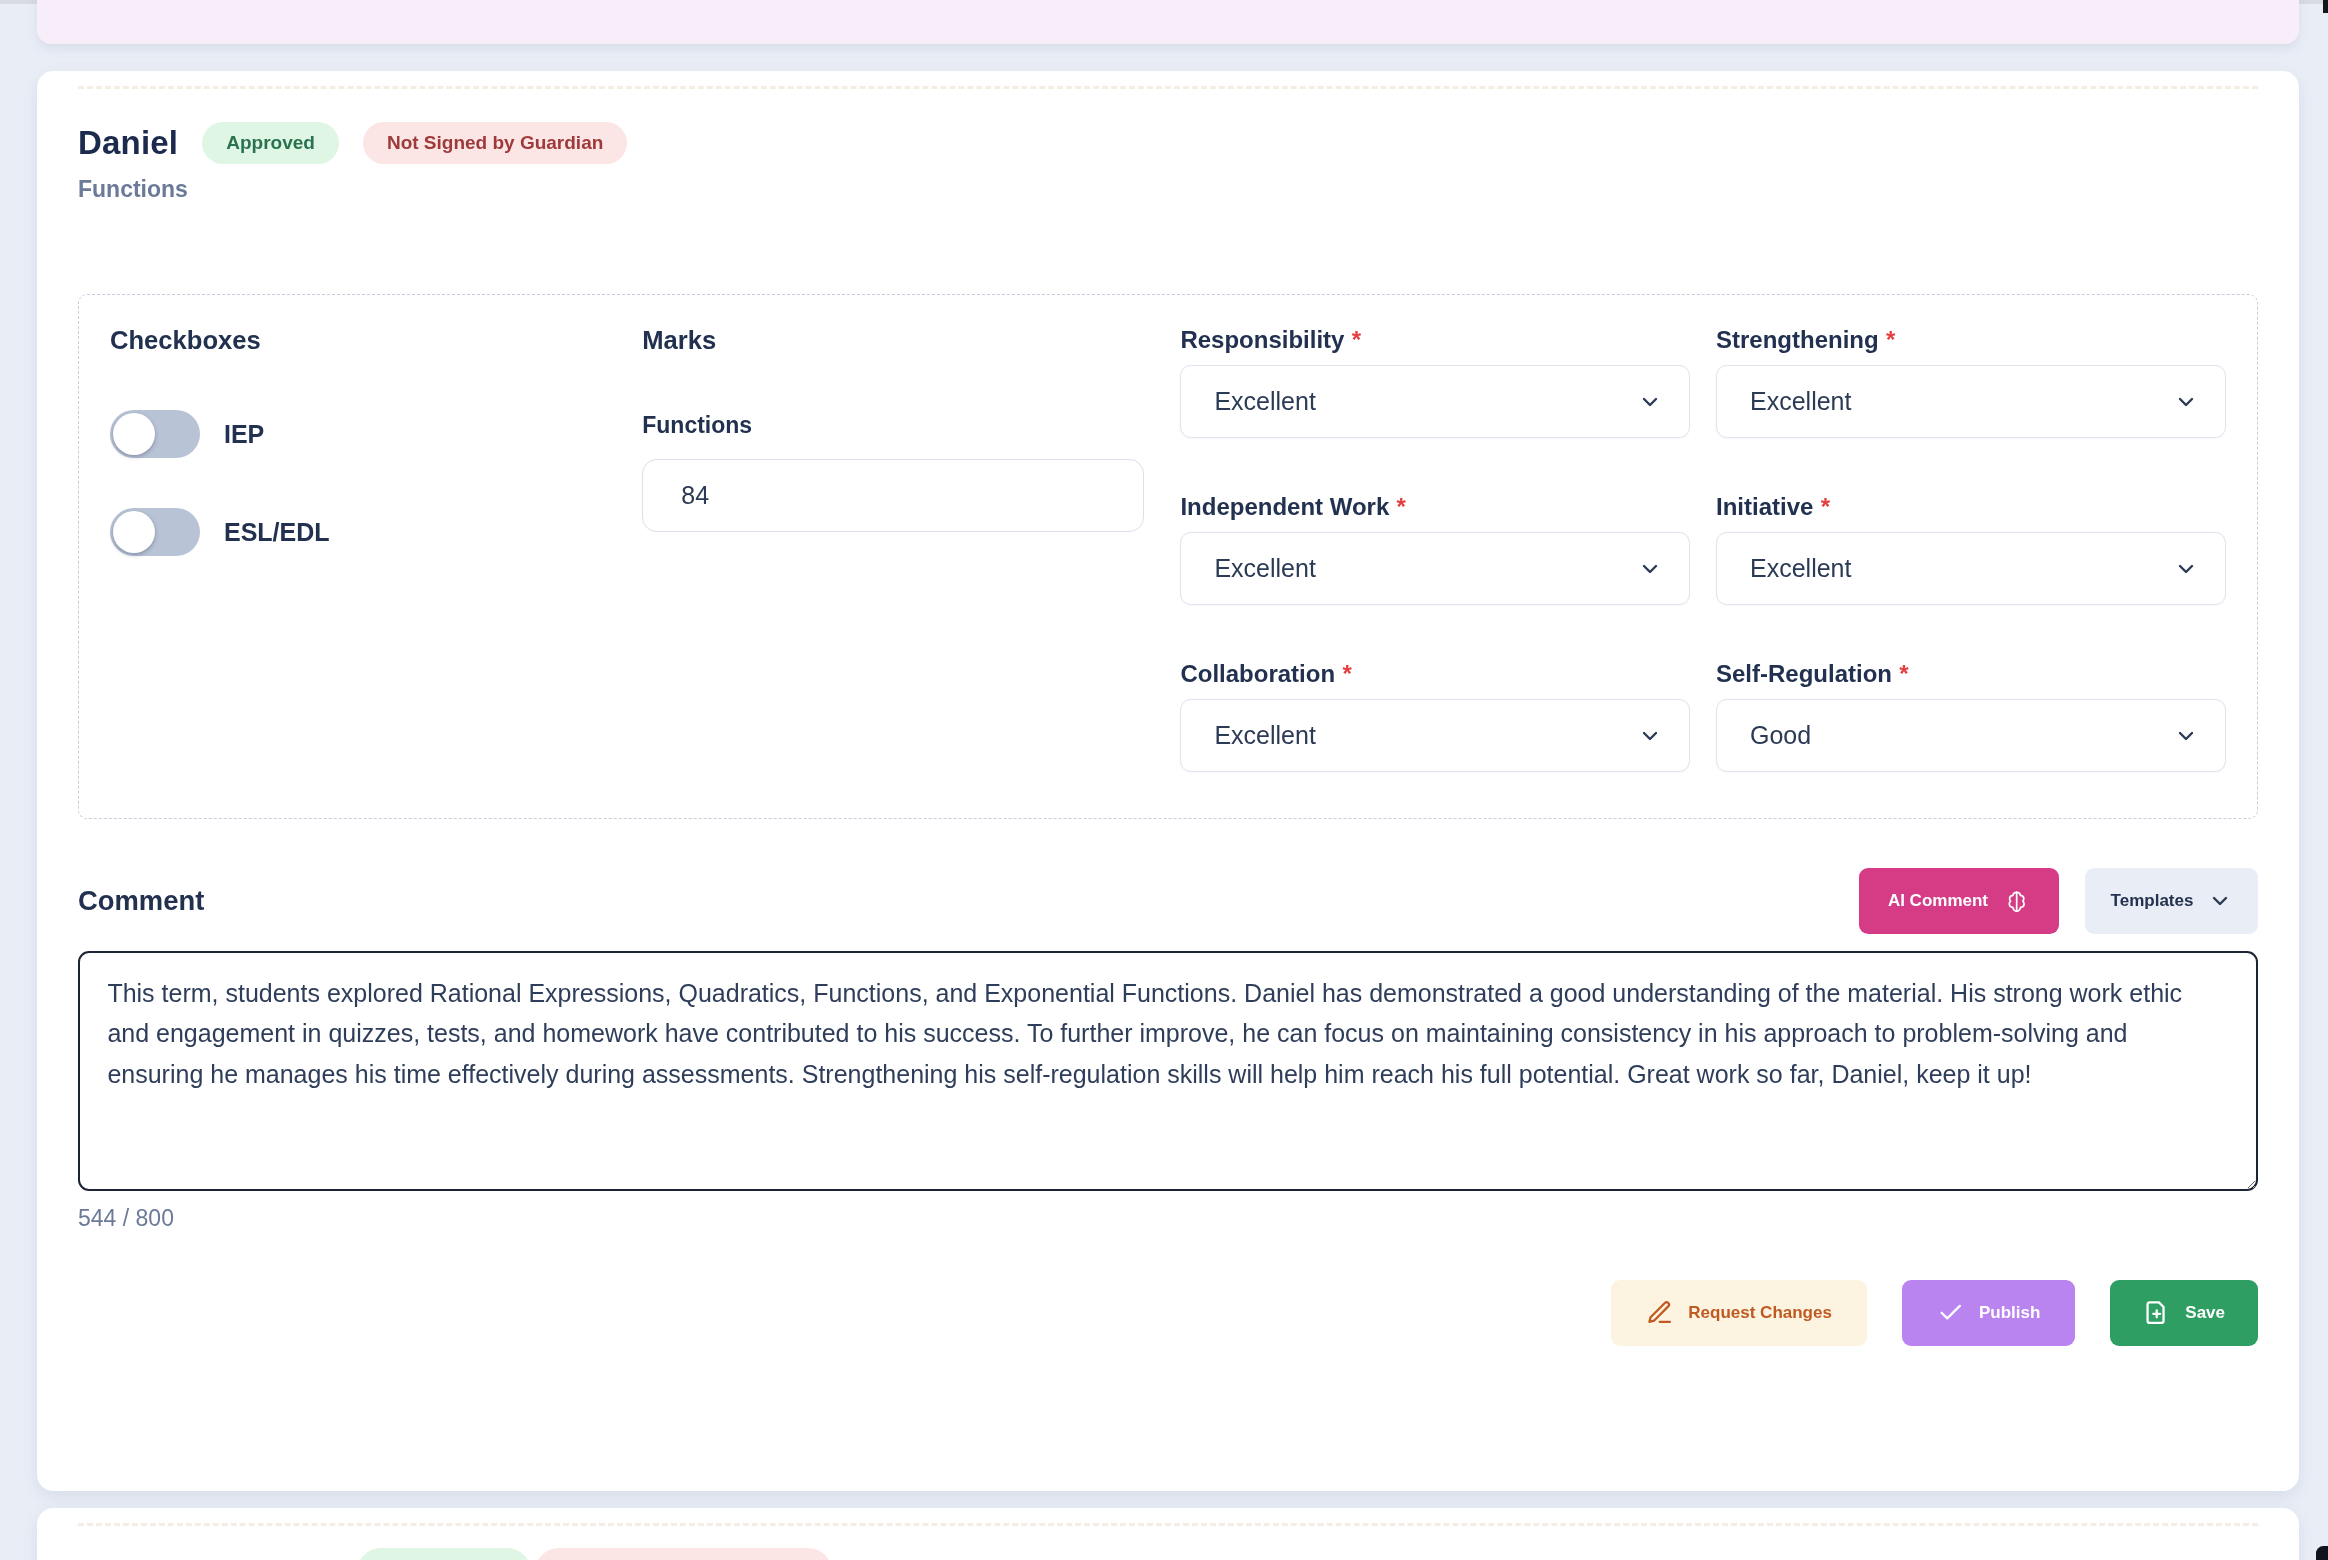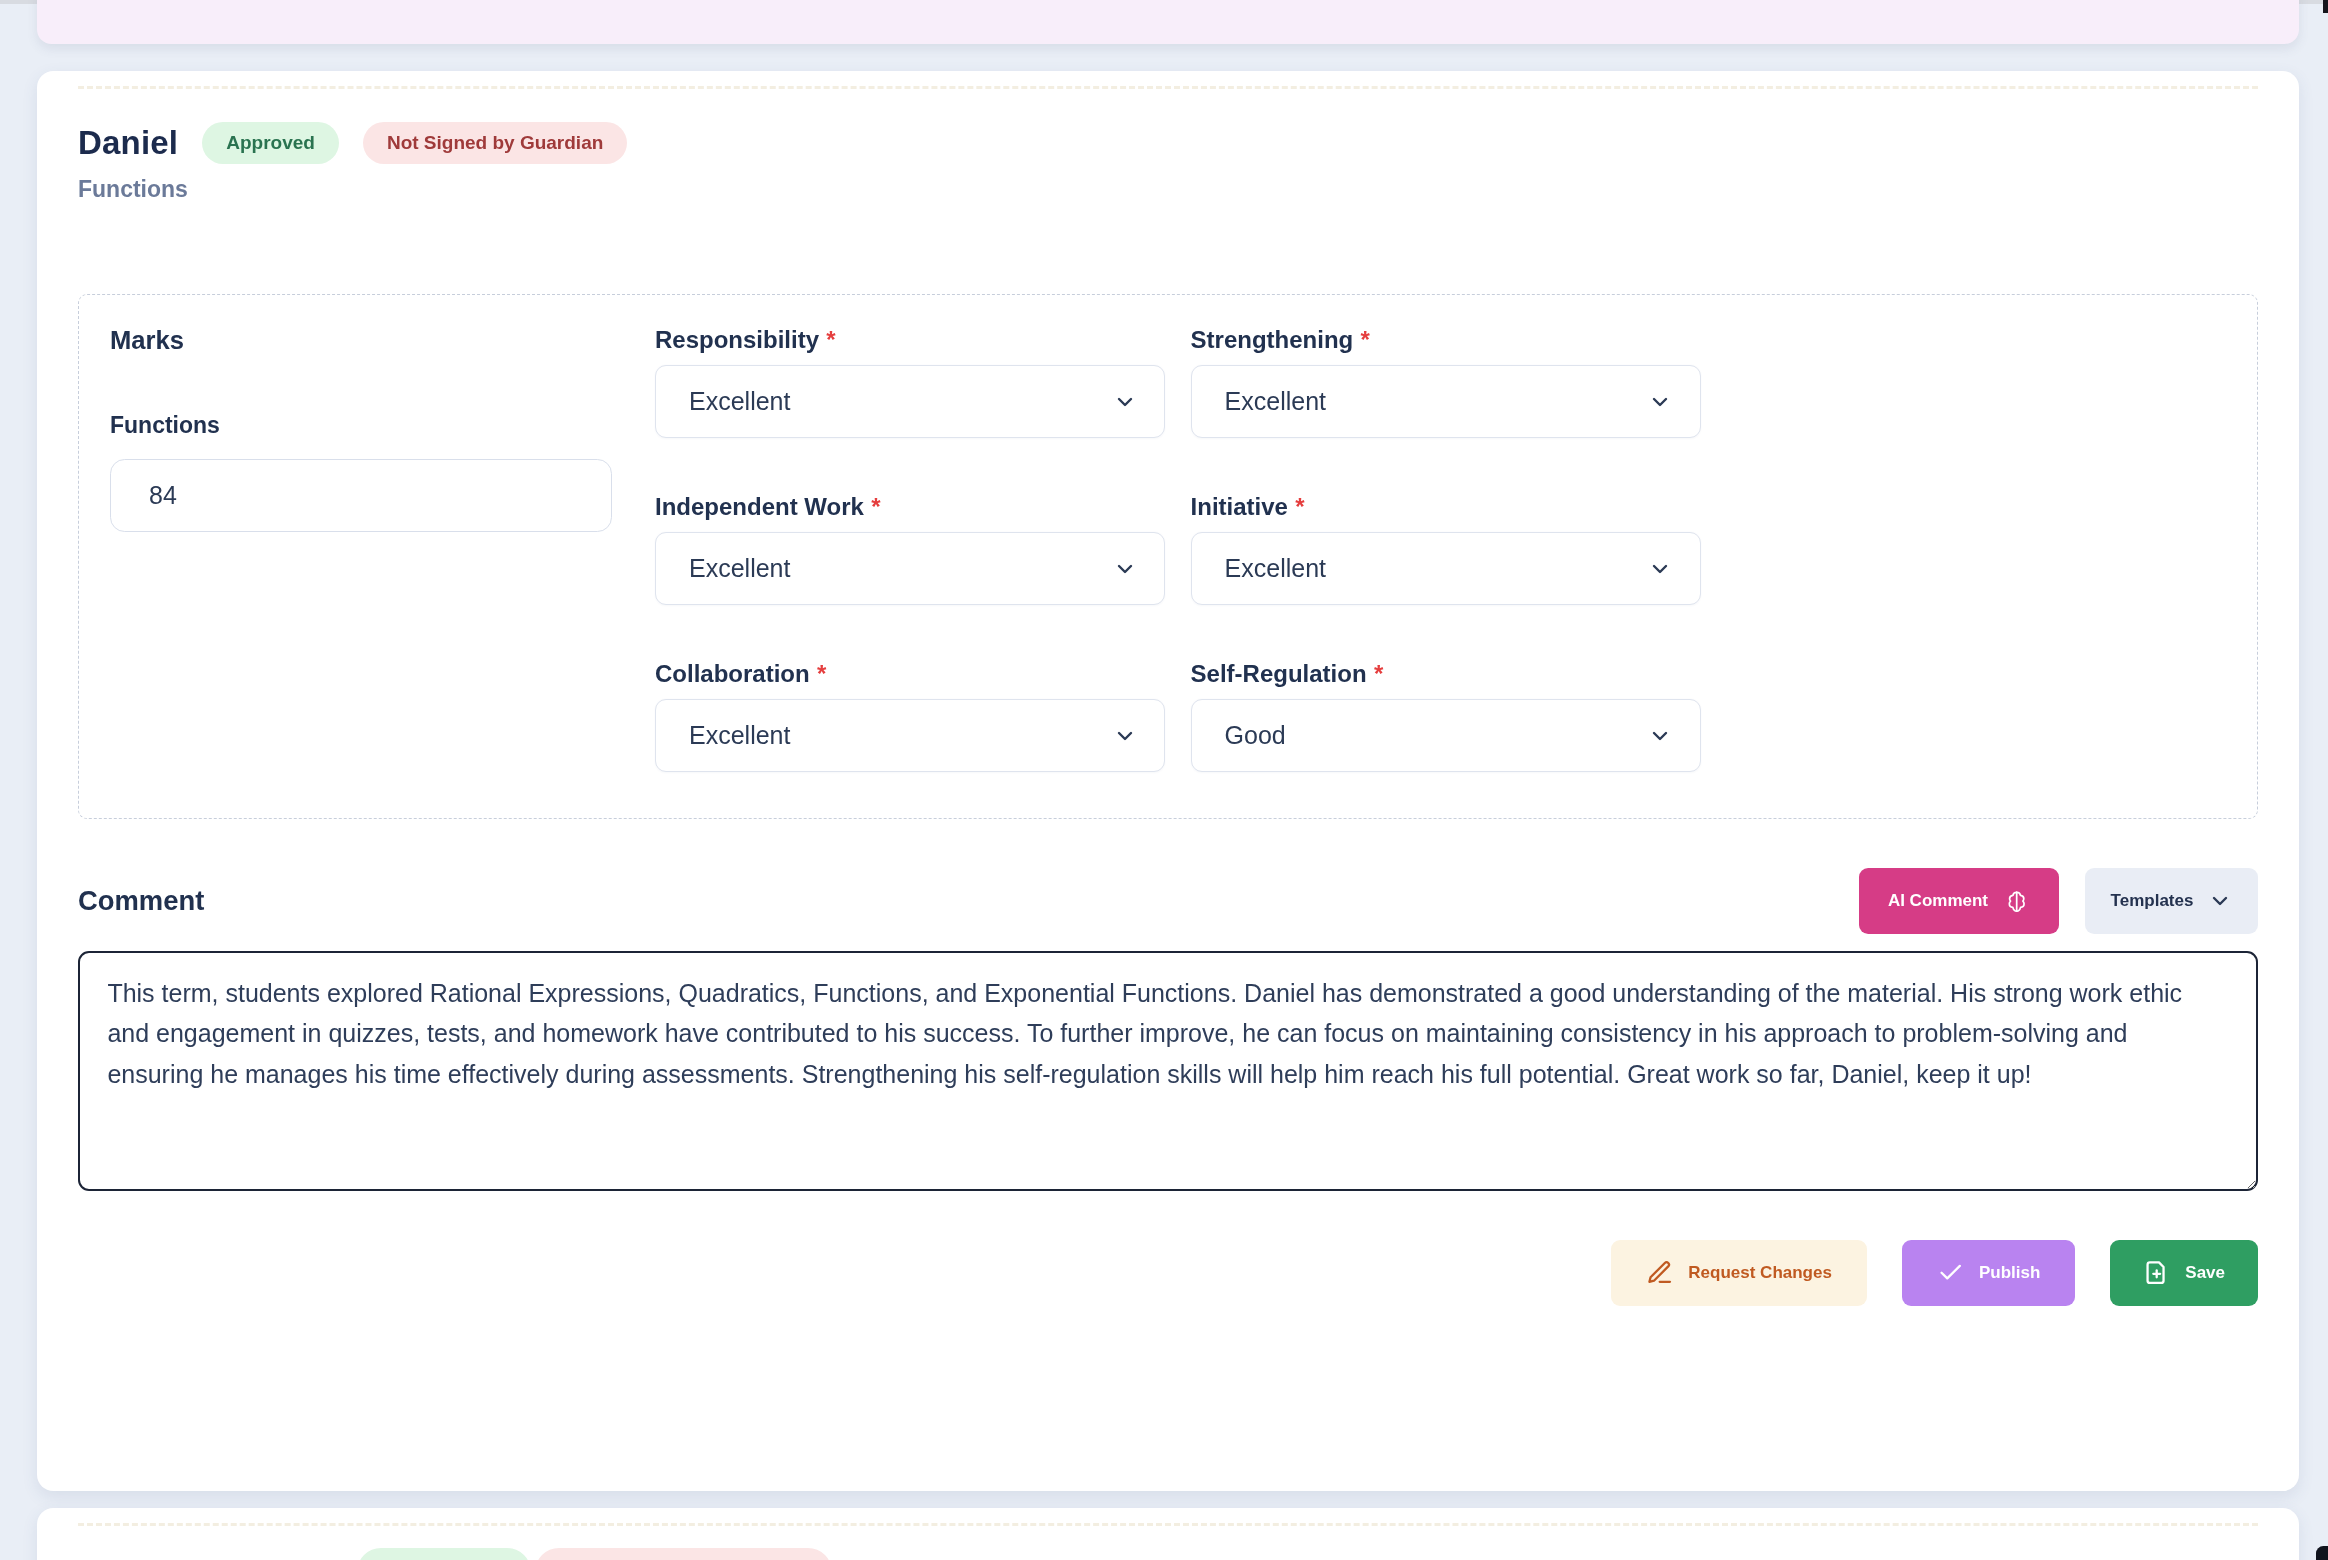--- a/index.html
+++ b/index.html
@@ -138,20 +138,35 @@
 
   <div class="header-row">
     <div class="student-name">Daniel</div>
     <div class="pill approved">Approved</div>
     <div class="pill guardian">Not Signed by Guardian</div>
   </div>
   <div class="subject-subtitle">Functions</div>
 
   <div class="fieldset">
 
+    <div class="col-checkboxes">
+      <div class="section-heading">Checkboxes</div>
+      <div class="toggle-row first">
+        <div class="toggle-track">
+          <div class="toggle-knob"></div>
+        </div>
+        <div class="toggle-label">IEP</div>
+      </div>
+      <div class="toggle-row second">
+        <div class="toggle-track">
+          <div class="toggle-knob"></div>
+        </div>
+        <div class="toggle-label">ESL/EDL</div>
+      </div>
+    </div>
 
     <div class="col-marks">
       <div class="section-heading">Marks</div>
       <div class="marks-field-label">Functions</div>
       <input class="mark-input" type="text" value="84" style="">
     </div>
 
     <div class="ratings-grid">
 
       <div>
@@ -233,20 +248,21 @@
         <svg class="chevron" viewBox="0 0 24 24">
             <polyline points="6 9 12 15 18 9"></polyline>
           </svg>
       </button>
     </div>
   </div>
 
 
   <textarea class="comment-textarea" style="">This term, students explored Rational Expressions, Quadratics, Functions, and Exponential Functions. Daniel has demonstrated a good understanding of the material. His strong work ethic and engagement in quizzes, tests, and homework have contributed to his success. To further improve, he can focus on maintaining consistency in his approach to problem-solving and ensuring he manages his time effectively during assessments. Strengthening his self-regulation skills will help him reach his full potential. Great work so far, Daniel, keep it up!</textarea>
 
+  <div class="char-count">544 / 800</div>
 
   <div class="actions-row">
     <button class="btn btn-request">
       <svg class="icon-svg" viewBox="0 0 24 24">
         <path d="M12 20h9"></path>
         <path d="M16.5 3.5a2.1 2.1 0 0 1 3 3L7 19l-4 1 1-4Z"></path>
       </svg>
       <span>Request Changes</span>
     </button>
     <button class="btn btn-publish">

